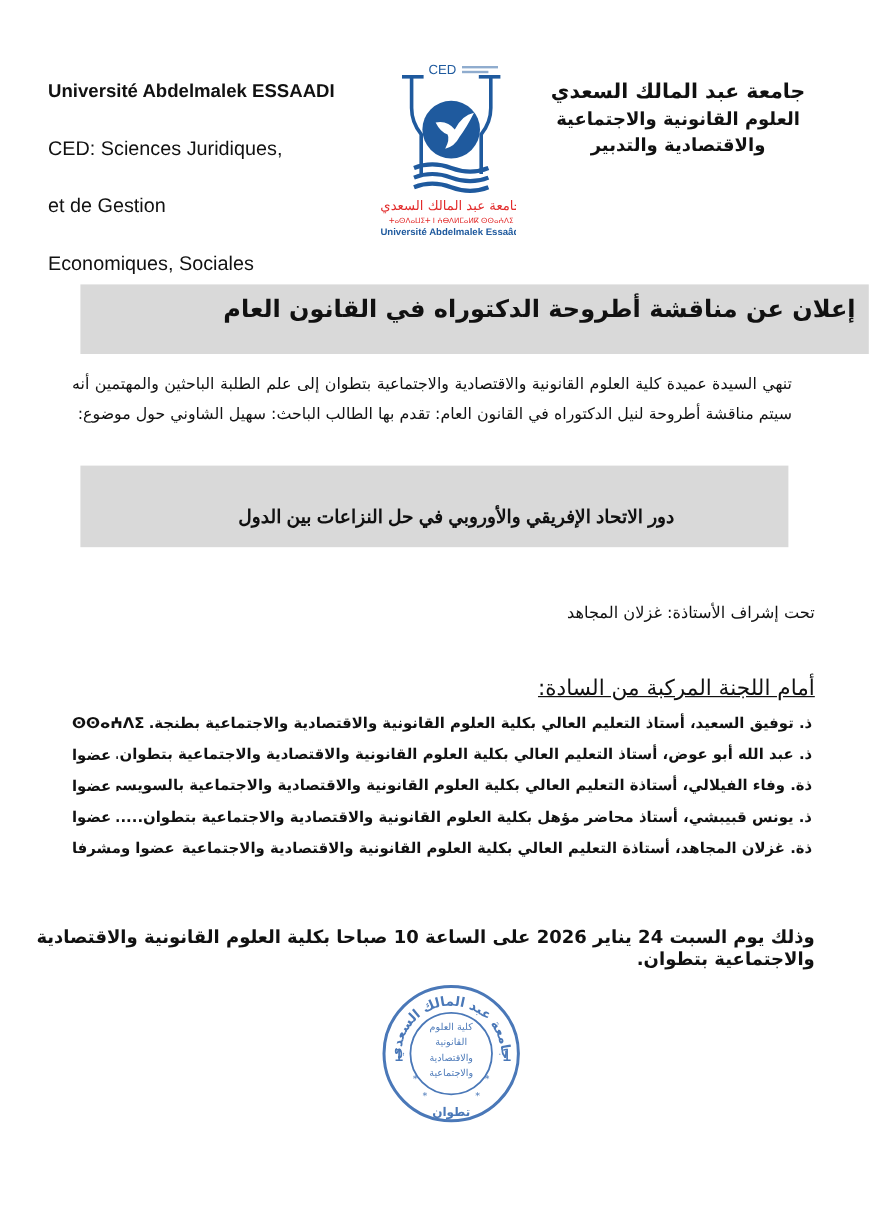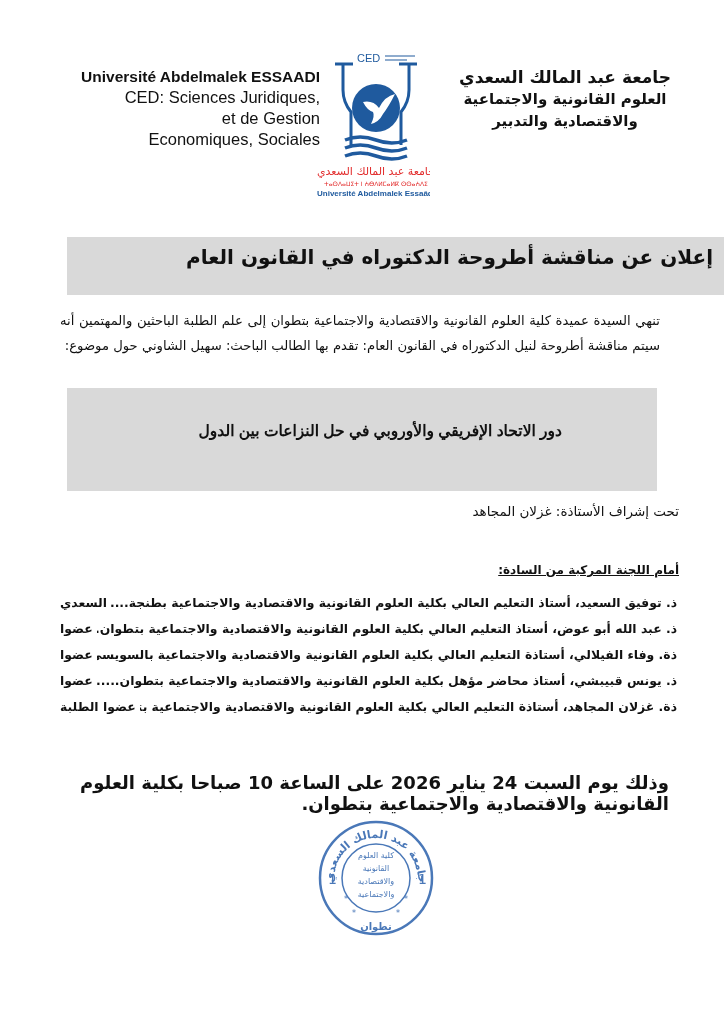--- a/index.html
+++ b/index.html
@@ -1,51 +1,51 @@
 <!DOCTYPE html>
 <html><head>
 <meta charset="utf-8">
 <style>
   html, body { margin:0; padding:0; background:#ffffff; }
   body { width:724px; height:1024px; position:relative; overflow:hidden; font-family:"DejaVu Sans", sans-serif; color:#111; }
   .abs { position:absolute; }
 
   
-  #fr-block { left:40px; top:66px; width:280px; text-align:right; line-height:21px; }
+  #fr-block { left:40px; top:66px; width:280px; text-align:left; line-height:21px; }
   #fr-block .l1 { font-family:"Liberation Sans", sans-serif; font-weight:bold; font-size:15.5px; }
-  #fr-block .l2 { font-family:"Liberation Sans", sans-serif; font-size:16.5px; }
+  #fr-block .l2 { font-family:"Liberation Sans", sans-serif; font-size:16.5px;margin-top:27px; }
 
   
   #logo { left:305px; top:27px; width:125px; height:150px;margin-top:23px; }
 
   
   #ar-block { left:440px; top:66px; width:250px; text-align:center; direction:rtl; line-height:22px; }
   #ar-block .a1 { font-weight:bold; font-size:17px; }
   #ar-block .a2 { font-weight:bold; font-size:15px; }
 
   
   .band { background:#d9d9d9; }
   #title-band { left:67px; top:237px; width:688px; height:58px; }
   #title-text { position:absolute; right:42px; top:8px; direction:rtl; font-weight:bold; font-size:20px; font-family:"DejaVu Sans", sans-serif; }
 
   #intro { left:60px; top:308px; width:600px; direction:rtl; text-align:justify; font-weight:normal; font-size:13.2px; line-height:25px; }
 
-  #subject-band { left:67px; top:388px; width:590px; height:103px; }
+  #subject-band { left:67px; top:388px; width:590px; height:68px; }
   #subject-text { position:absolute; right:95px; top:34px; direction:rtl; font-weight:bold; font-size:15.5px; font-family:"Liberation Sans", sans-serif; }
 
   #supervisor { right:45px; top:503px; direction:rtl; font-weight:normal; font-size:13.5px; }
 
-  #committee-heading { right:45px; top:563px; direction:rtl; font-weight:bold; font-size:12px; text-decoration:underline; }
+  #committee-heading { right:45px; top:563px; direction:rtl; font-weight:normal; font-size:18px; text-decoration:underline; }
 
   #committee { left:60px; top:590px; width:617px; direction:rtl; }
   .member { display:flex; justify-content:space-between; font-weight:bold; font-size:12.4px; height:26px; line-height:26px; white-space:nowrap; }
   .member .desc { overflow:hidden; }
   .member .role { padding-right:4px; }
 
-  #footer-note { right:55px; top:772px; direction:rtl; font-weight:bold; font-size:18px; }
+  #footer-note { right:45px; top:772px; direction:rtl; font-weight:bold; font-size:15px; }
 
   #stamp { left:316px; top:818px; width:120px; height:120px; }
 </style>
 </head>
 <body>
 
 <div id="fr-block" class="abs">
   <div class="l1">Université Abdelmalek ESSAADI</div>
   <div class="l2">CED: Sciences Juridiques,</div>
   <div class="l2">et de Gestion</div>
@@ -90,37 +90,37 @@
 <div id="subject-band" class="abs band">
   <div id="subject-text">دور الاتحاد الإفريقي والأوروبي في حل النزاعات بين الدول</div>
 </div>
 
 <div id="supervisor" class="abs">تحت إشراف الأستاذة: غزلان المجاهد</div>
 
 <div id="committee-heading" class="abs">أمام اللجنة المركبة من السادة:</div>
 <div id="committee" class="abs">
   <div class="member">
     <span class="desc">ذ. توفيق السعيد، أستاذ التعليم العالي بكلية العلوم القانونية والاقتصادية والاجتماعية بطنجة.........................</span>
-    <span class="role">السعدي</span>
+    <span class="role">ⵙⵙⴰⵄⴷⵉ</span>
   </div>
   <div class="member">
     <span class="desc">ذ. عبد الله أبو عوض، أستاذ التعليم العالي بكلية العلوم القانونية والاقتصادية والاجتماعية بتطوان...................</span>
     <span class="role">عضوا</span>
   </div>
   <div class="member">
     <span class="desc">ذة. وفاء الفيلالي، أستاذة التعليم العالي بكلية العلوم القانونية والاقتصادية والاجتماعية بالسويسي الرباط............</span>
     <span class="role">عضوا</span>
   </div>
   <div class="member">
     <span class="desc">ذ. يونس قبيبشي، أستاذ محاضر مؤهل بكلية العلوم القانونية والاقتصادية والاجتماعية بتطوان.......................</span>
     <span class="role">عضوا</span>
   </div>
   <div class="member">
     <span class="desc">ذة. غزلان المجاهد، أستاذة التعليم العالي بكلية العلوم القانونية والاقتصادية والاجتماعية بتطوان...........</span>
-    <span class="role">عضوا الطلبة</span>
+    <span class="role">عضوا ومشرفا</span>
   </div>
 </div>
 
 <div id="footer-note" class="abs">وذلك يوم السبت 24 يناير 2026 على الساعة 10 صباحا بكلية العلوم القانونية والاقتصادية والاجتماعية بتطوان.</div>
 
 <div id="stamp" class="abs">
   <svg width="120" height="120" viewBox="0 0 120 120">
     <defs>
       <path id="arcTop" d="M18 62 A42 42 0 0 1 102 62"></path>
       <path id="arcBottom" d="M30 88 A40 40 0 0 0 90 88"></path>

